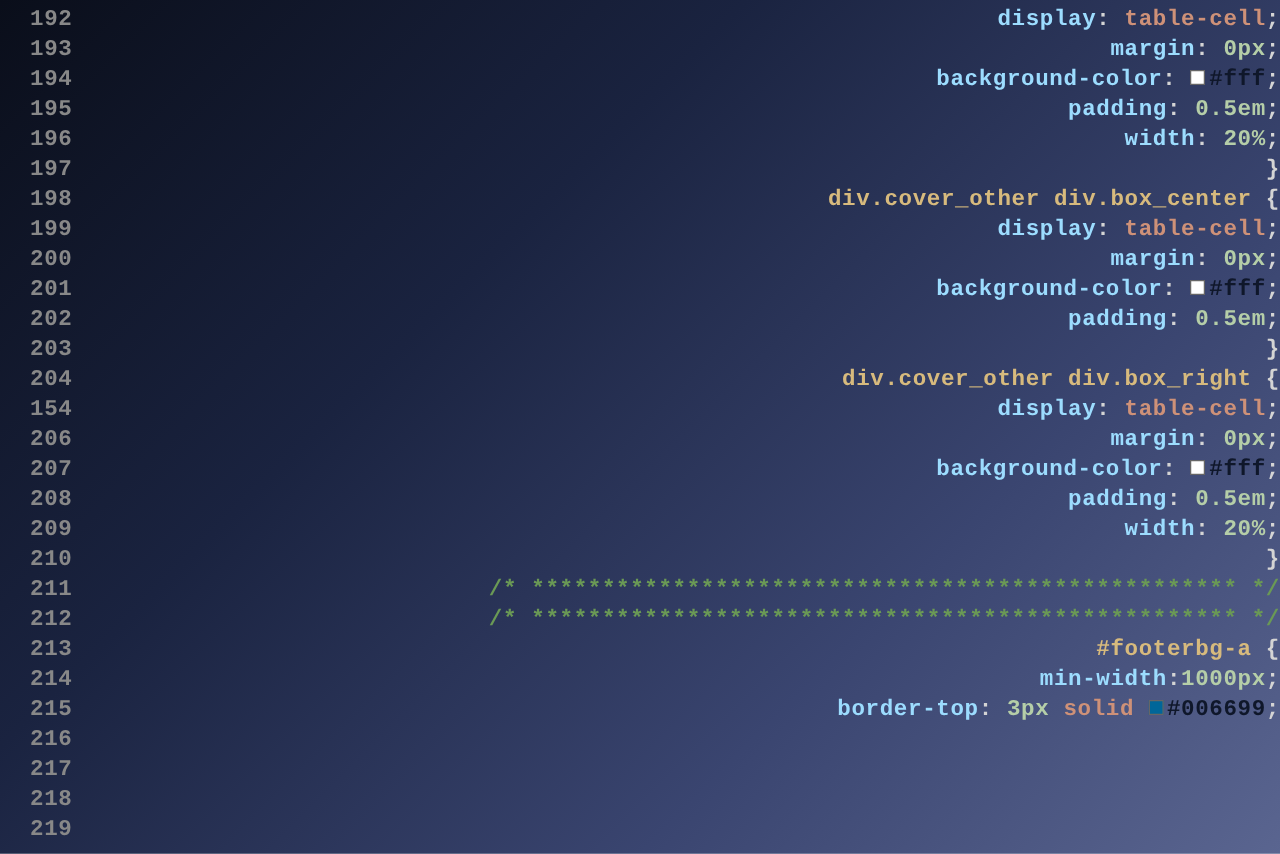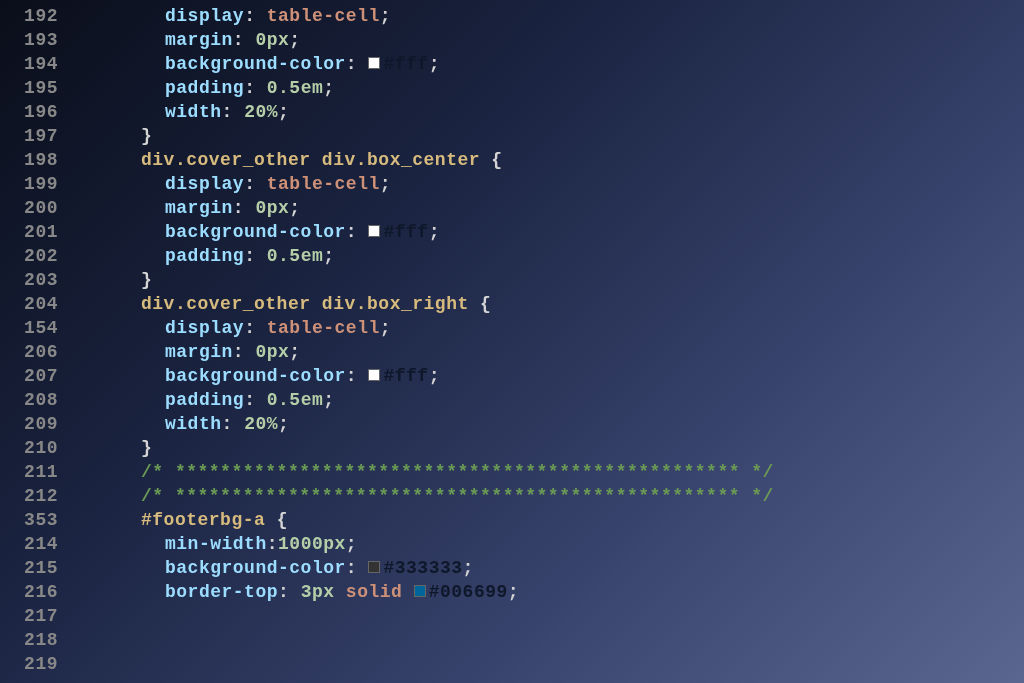--- a/index.html
+++ b/index.html
@@ -13,35 +13,35 @@
       font-size: 18px;
       font-weight: bold;
       width: 1024px;
       height: 683px;
       overflow: hidden;
       letter-spacing: 0.5px;
     }
     .editor {
       display: flex;
       padding-top: 4px;
-      gap: 45px;
     }
     .gutter {
       width: 72px;
       text-align: right;
       padding-right: 14px;
       color: #888888;
       flex-shrink: 0;
     }
     .gutter div {
       height: 24px;
       line-height: 24px;
     }
     .code {
       flex: 1;
+      text-align: right;
     }
     .code .line {
       height: 24px;
       line-height: 24px;
       white-space: pre;
     }
     .indent1 { padding-left: 24px; }
     .indent2 { padding-left: 48px; }
     .sel { color: #d7ba7d; }
     .prop { color: #9cdcfe; }
@@ -81,21 +81,21 @@
       <div>203</div>
       <div>204</div>
       <div>154</div>
       <div>206</div>
       <div>207</div>
       <div>208</div>
       <div>209</div>
       <div>210</div>
       <div>211</div>
       <div>212</div>
-      <div>353</div>
+      <div>213</div>
       <div>214</div>
       <div>215</div>
       <div>216</div>
       <div>217</div>
       <div>218</div>
       <div>219</div>
     </div>
   <div class="code">
       <div class="line indent2"><span class="prop">display</span><span class="punct">: </span><span class="val">table-cell</span><span class="punct">;</span></div>
       <div class="line indent2"><span class="prop">margin</span><span class="punct">: </span><span class="num">0px</span><span class="punct">;</span></div>
@@ -113,16 +113,15 @@
       <div class="line indent2"><span class="prop">display</span><span class="punct">: </span><span class="val">table-cell</span><span class="punct">;</span></div>
       <div class="line indent2"><span class="prop">margin</span><span class="punct">: </span><span class="num">0px</span><span class="punct">;</span></div>
       <div class="line indent2"><span class="prop">background-color</span><span class="punct">: </span><span class="swatch" style="background-color: rgb(255, 255, 255);"></span><span class="hex">#fff</span><span class="punct">;</span></div>
       <div class="line indent2"><span class="prop">padding</span><span class="punct">: </span><span class="num">0.5em</span><span class="punct">;</span></div>
       <div class="line indent2"><span class="prop">width</span><span class="punct">: </span><span class="num">20%</span><span class="punct">;</span></div>
       <div class="line indent1"><span class="punct">}</span></div>
       <div class="line indent1"><span class="comment">/* ************************************************** */</span></div>
       <div class="line indent1"><span class="comment">/* ************************************************** */</span></div>
       <div class="line indent1"><span class="id">#footerbg-a </span><span class="punct">{</span></div>
       <div class="line indent2"><span class="prop">min-width</span><span class="punct">:</span><span class="num">1000px</span><span class="punct">;</span></div>
-      <div class="line indent2"><span class="prop">background-color</span><span class="punct">: </span><span class="swatch" style="background-color: rgb(51, 51, 51);"></span><span class="hex">#333333</span><span class="punct">;</span></div>
       <div class="line indent2"><span class="prop">border-top</span><span class="punct">: </span><span class="num">3px </span><span class="val">solid </span><span class="swatch" style="background-color: rgb(0, 102, 153);"></span><span class="hex">#006699</span><span class="punct">;</span></div>
     </div>
 </div>
 
 </body></html>

